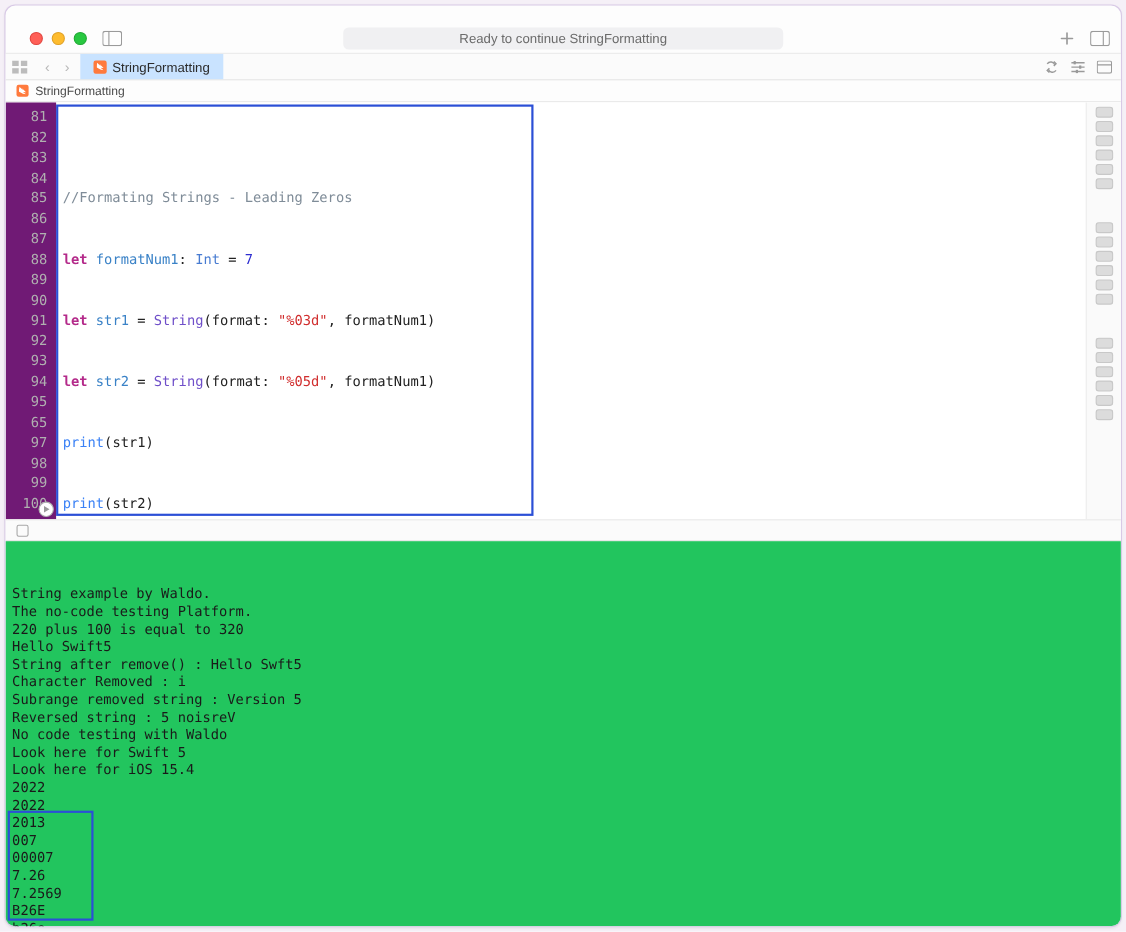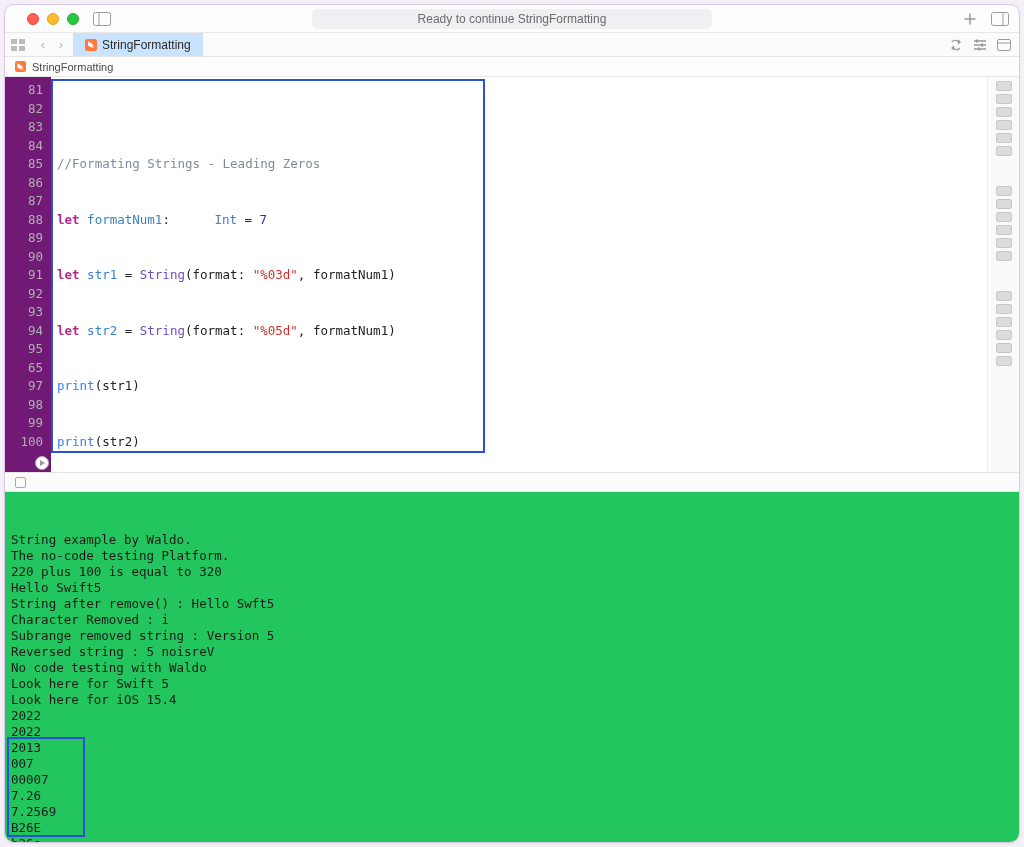--- a/index.html
+++ b/index.html
@@ -22,20 +22,21 @@
     box-shadow: 0 1px 2px rgba(0,0,0,0.05);
   }
   
   .titlebar {
     height: 28px;
     display: flex;
     align-items: center;
     padding: 0 22px;
     border-bottom: 1px solid #e8e8e8;
     position: relative;
+    margin-top: 16px;
   }
   .traffic { display: flex; gap: 8px; align-items: center; }
   .dot { width: 12px; height: 12px; border-radius: 50%; }
   .dot.red { background: #ff5f57; border: 0.5px solid #e24640; }
   .dot.yellow { background: #febc2e; border: 0.5px solid #e1a226; }
   .dot.green { background: #28c840; border: 0.5px solid #21aa35; }
   .tb-icons-left { margin-left: 14px; color: #9a9a9a; display:flex; align-items:center; }
   .title-center {
     position: absolute; left: 50%; transform: translateX(-50%);
     background: #f0f0f2;
@@ -125,21 +126,21 @@
     display:flex; align-items:center; justify-content:center;
     background:#fff;
   }
   .play-circle::before { content:""; border-left:5px solid #9a9a9a; border-top:3.5px solid transparent; border-bottom:3.5px solid transparent; margin-left:1px;}
 
   
   .c-comment { color:#7f8c98; }
   .c-kw { color:#b42a8a; font-weight:600; }
   .c-var { color:#3a82c7; }
   .c-type { color:#6f4fc9; }
-  .c-typedecl { color:#477bd1;margin-left:37px; }
+  .c-typedecl { color:#477bd1; }
   .c-str { color:#d12f2f; }
   .c-num { color:#2d2dd0; }
   .c-fn { color:#3b82f6; }
   .c-plain { color:#222; }
 
   
   .minimap {
     width:32px;
     border-left:1px solid #ededed;
     background:#fafafa;

